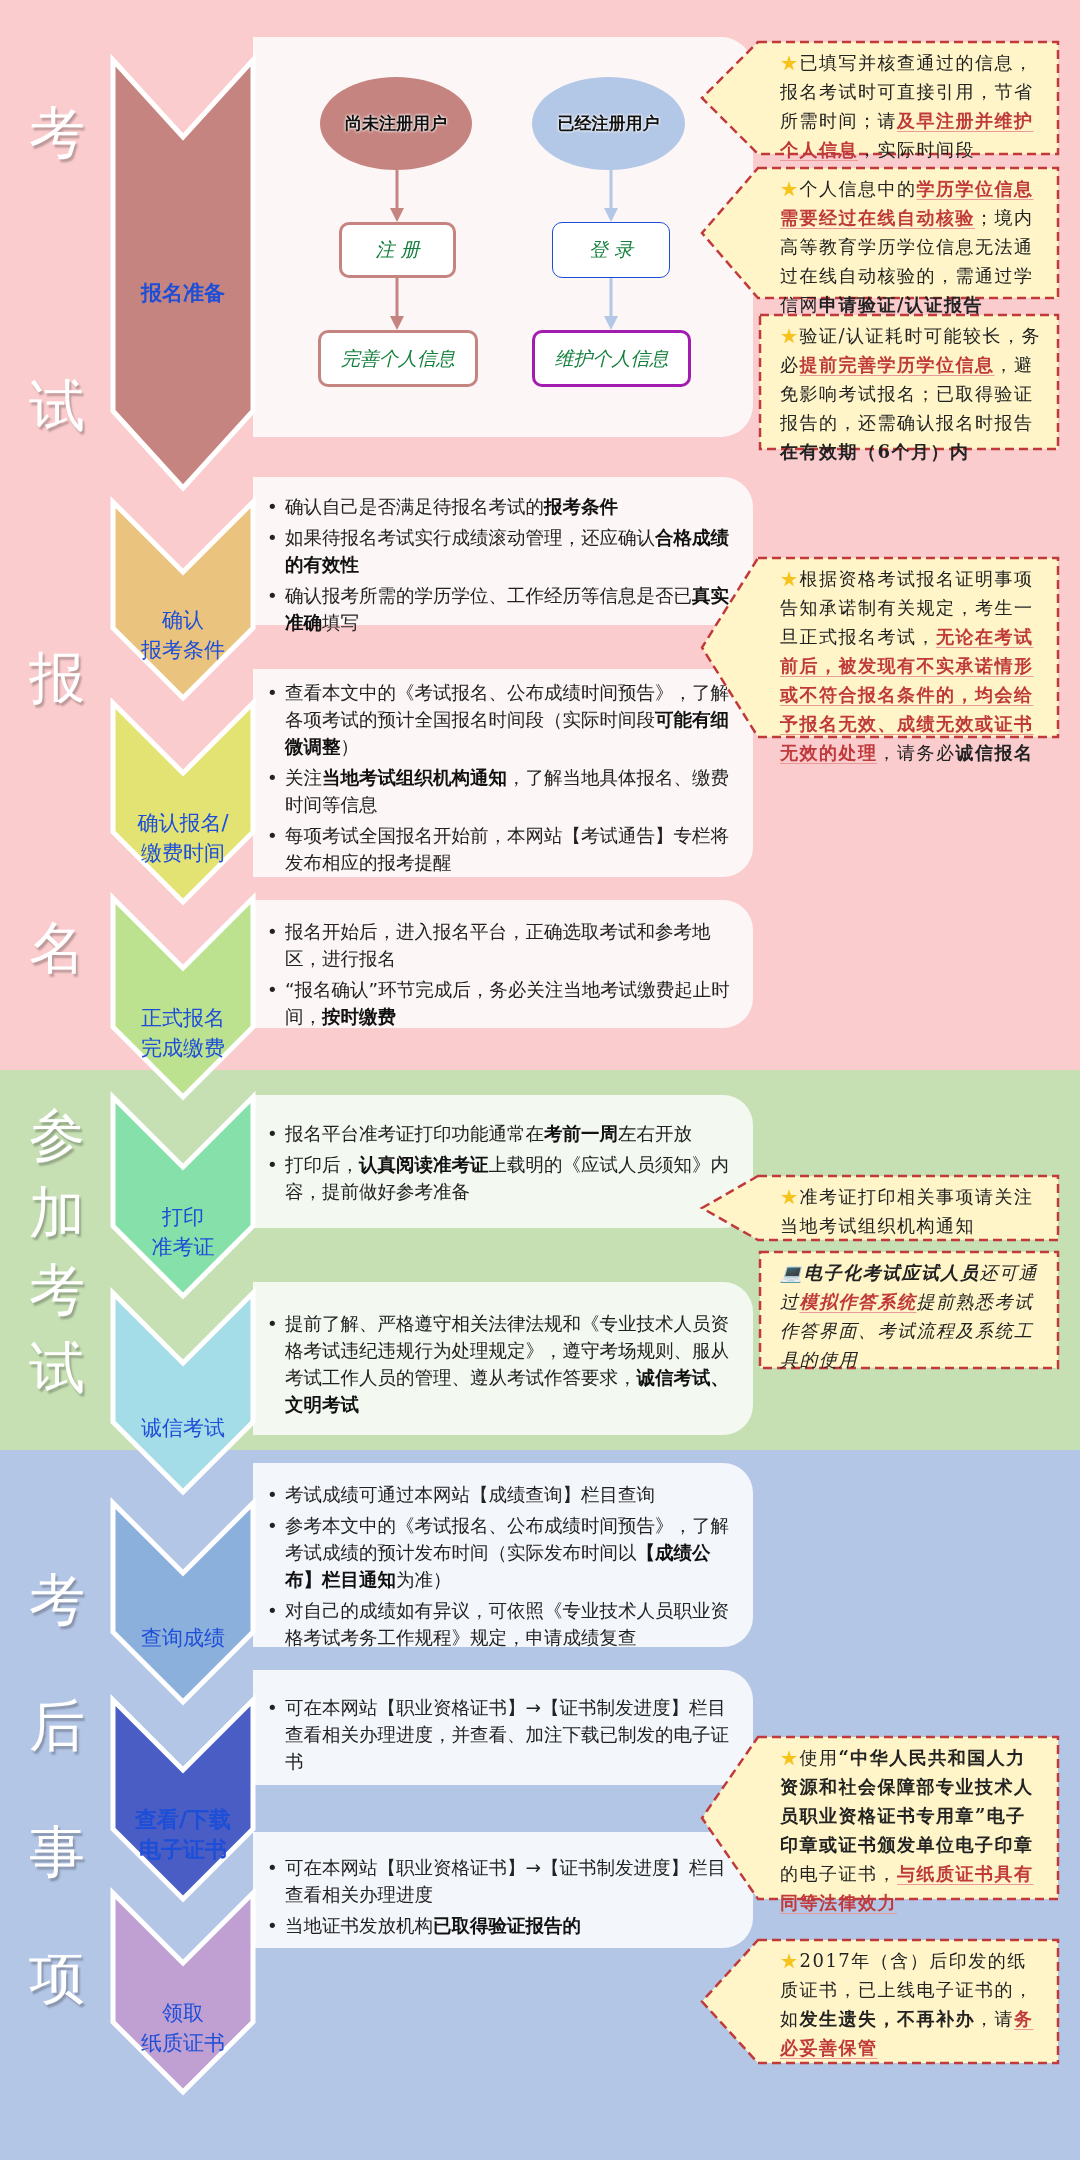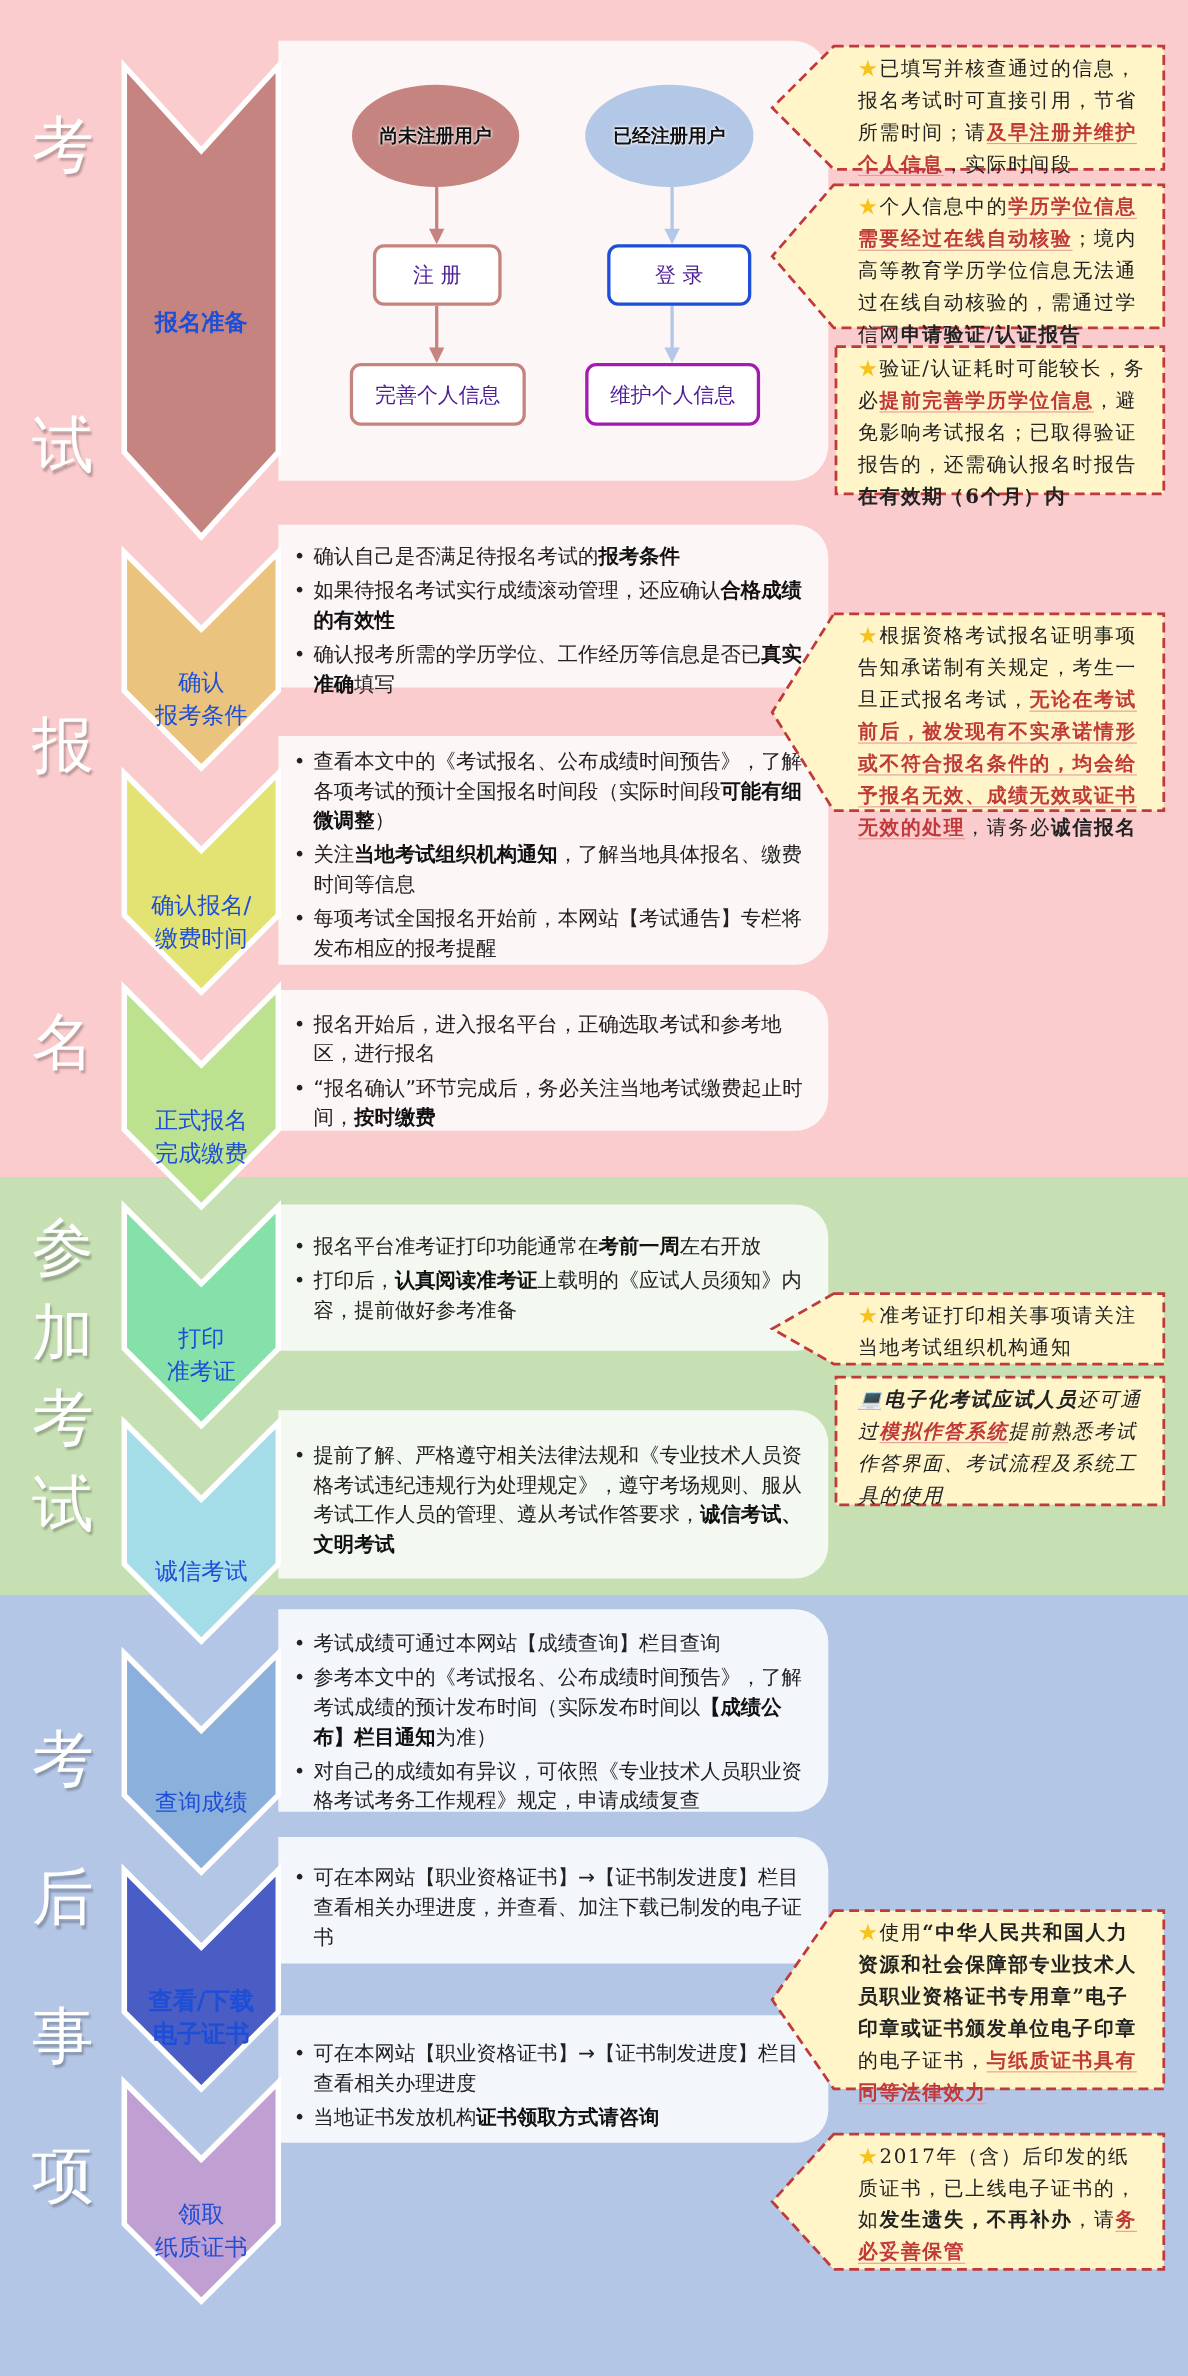--- a/index.html
+++ b/index.html
@@ -19,21 +19,21 @@
   .panel li { position:relative; padding-left:18px; margin-bottom:4px; }
   .panel li::before { content:"•"; position:absolute; left:0; top:0; font-size:18px; }
   b { font-weight:bold; color:#111; }
   .note { position:absolute; background:#fff5c8; box-sizing:border-box; color:#222; font-family:"DejaVu Serif", "Liberation Serif", serif; font-size:18px; line-height:29px; letter-spacing:1.5px; }
   .note svg { position:absolute; left:0; top:0; overflow:visible; }
   .note .txt { position:relative; }
   .red { color:#c0393b; text-decoration:underline; text-decoration-color:#e89a9a; text-underline-offset:4px; font-weight:bold; }
   .star { color:#f6c21c; }
   
   .ell { position:absolute; border-radius:50%; display:flex; align-items:center; justify-content:center; font-size:17px; font-weight:bold; color:#111; text-shadow:0 0 3px #fff, 0 0 3px #fff; }
-  .fbox { position:absolute; background:#fff; border-radius:10px; box-sizing:border-box; display:flex; align-items:center; justify-content:center; font-size:19px; color:#4c1d95; }
+  .fbox { position:absolute; background:#fff; border-radius:10px; box-sizing:border-box; display:flex; align-items:center; justify-content:center; font-size:19px; color:#15803d;font-style:italic; }
 </style>
 </head>
 <body>
 
 <div class="band pink"></div>
 <div class="band green"></div>
 <div class="band blue"></div>
 
 <div class="big" style="top:105px">考</div>
 <div class="big" style="top:378px">试</div>
@@ -88,21 +88,21 @@
     </ul>
   </div>
 <div class="panel p-blue" style="top:1670px;height:115px;padding-top:24px;">
     <ul>
       <li><span>可在本网站【职业资格证书】→【证书制发进度】栏目查看相关办理进度，并查看、加注下载已制发的电子证书</span></li>
     </ul>
   </div>
 <div class="panel p-blue" style="top:1832px;height:116px;padding-top:22px;">
     <ul>
       <li><span>可在本网站【职业资格证书】→【证书制发进度】栏目查看相关办理进度</span></li>
-      <li><span>当地证书发放机构</span><b>证书领取方式请咨询</b></li>
+      <li><span>当地证书发放机构</span><b>已取得验证报告的</b></li>
     </ul>
   </div>
 
 <svg style="position:absolute;left:0;top:0;" width="1080" height="500">
   <defs>
     <marker id="ah1" markerWidth="10" markerHeight="10" refX="5" refY="8" orient="auto-start-reverse">
         <path d="M0,0 L10,0 L5,9 z" fill="#c5847f" transform="rotate(0)"></path>
       </marker>
   </defs>
   <line x1="397" y1="170" x2="397" y2="210" stroke="#c5847f" stroke-width="3"></line>
@@ -110,21 +110,21 @@
   <line x1="397" y1="278" x2="397" y2="318" stroke="#c5847f" stroke-width="3"></line>
   <path d="M390,316 L404,316 L397,330 z" fill="#c5847f"></path>
   <line x1="611" y1="170" x2="611" y2="210" stroke="#b3c7e7" stroke-width="3"></line>
   <path d="M604,208 L618,208 L611,222 z" fill="#b3c7e7"></path>
   <line x1="611" y1="278" x2="611" y2="318" stroke="#b3c7e7" stroke-width="3"></line>
   <path d="M604,316 L618,316 L611,330 z" fill="#b3c7e7"></path>
 </svg>
 <div class="ell" style="left:320px;top:77px;width:152px;height:93px;background:#c5847f;">尚未注册用户</div>
 <div class="ell" style="left:532px;top:77px;width:153px;height:93px;background:#b3c7e7;">已经注册用户</div>
 <div class="fbox" style="left:339px;top:222px;width:117px;height:56px;border:3px solid #c5847f;">注 册</div>
-<div class="fbox" style="left:552px;top:222px;width:131px;height:56px;border:3px solid #1d4ed8;">登 录</div>
+<div class="fbox" style="left:552px;top:222px;width:118px;height:56px;border:1px solid #1d4ed8;">登 录</div>
 <div class="fbox" style="left:318px;top:330px;width:160px;height:57px;border:3px solid #c5847f;">完善个人信息</div>
 <div class="fbox" style="left:532px;top:330px;width:159px;height:57px;border:3px solid #a21caf;">维护个人信息</div>
 
 <div id="chevrons">
     <svg class="chev" width="156" height="444" style="left: 105px; top: 52px;">
       <polygon points="8,8 78,85 148,8 148,359 78,436 8,359" fill="#c5847f" stroke="#ffffff" stroke-width="5" stroke-linejoin="miter"></polygon>
     </svg>
     <div class="chev-label" style="top: 277.5px; font-weight: bold;">
       <div>报名准备</div>
     </div>

